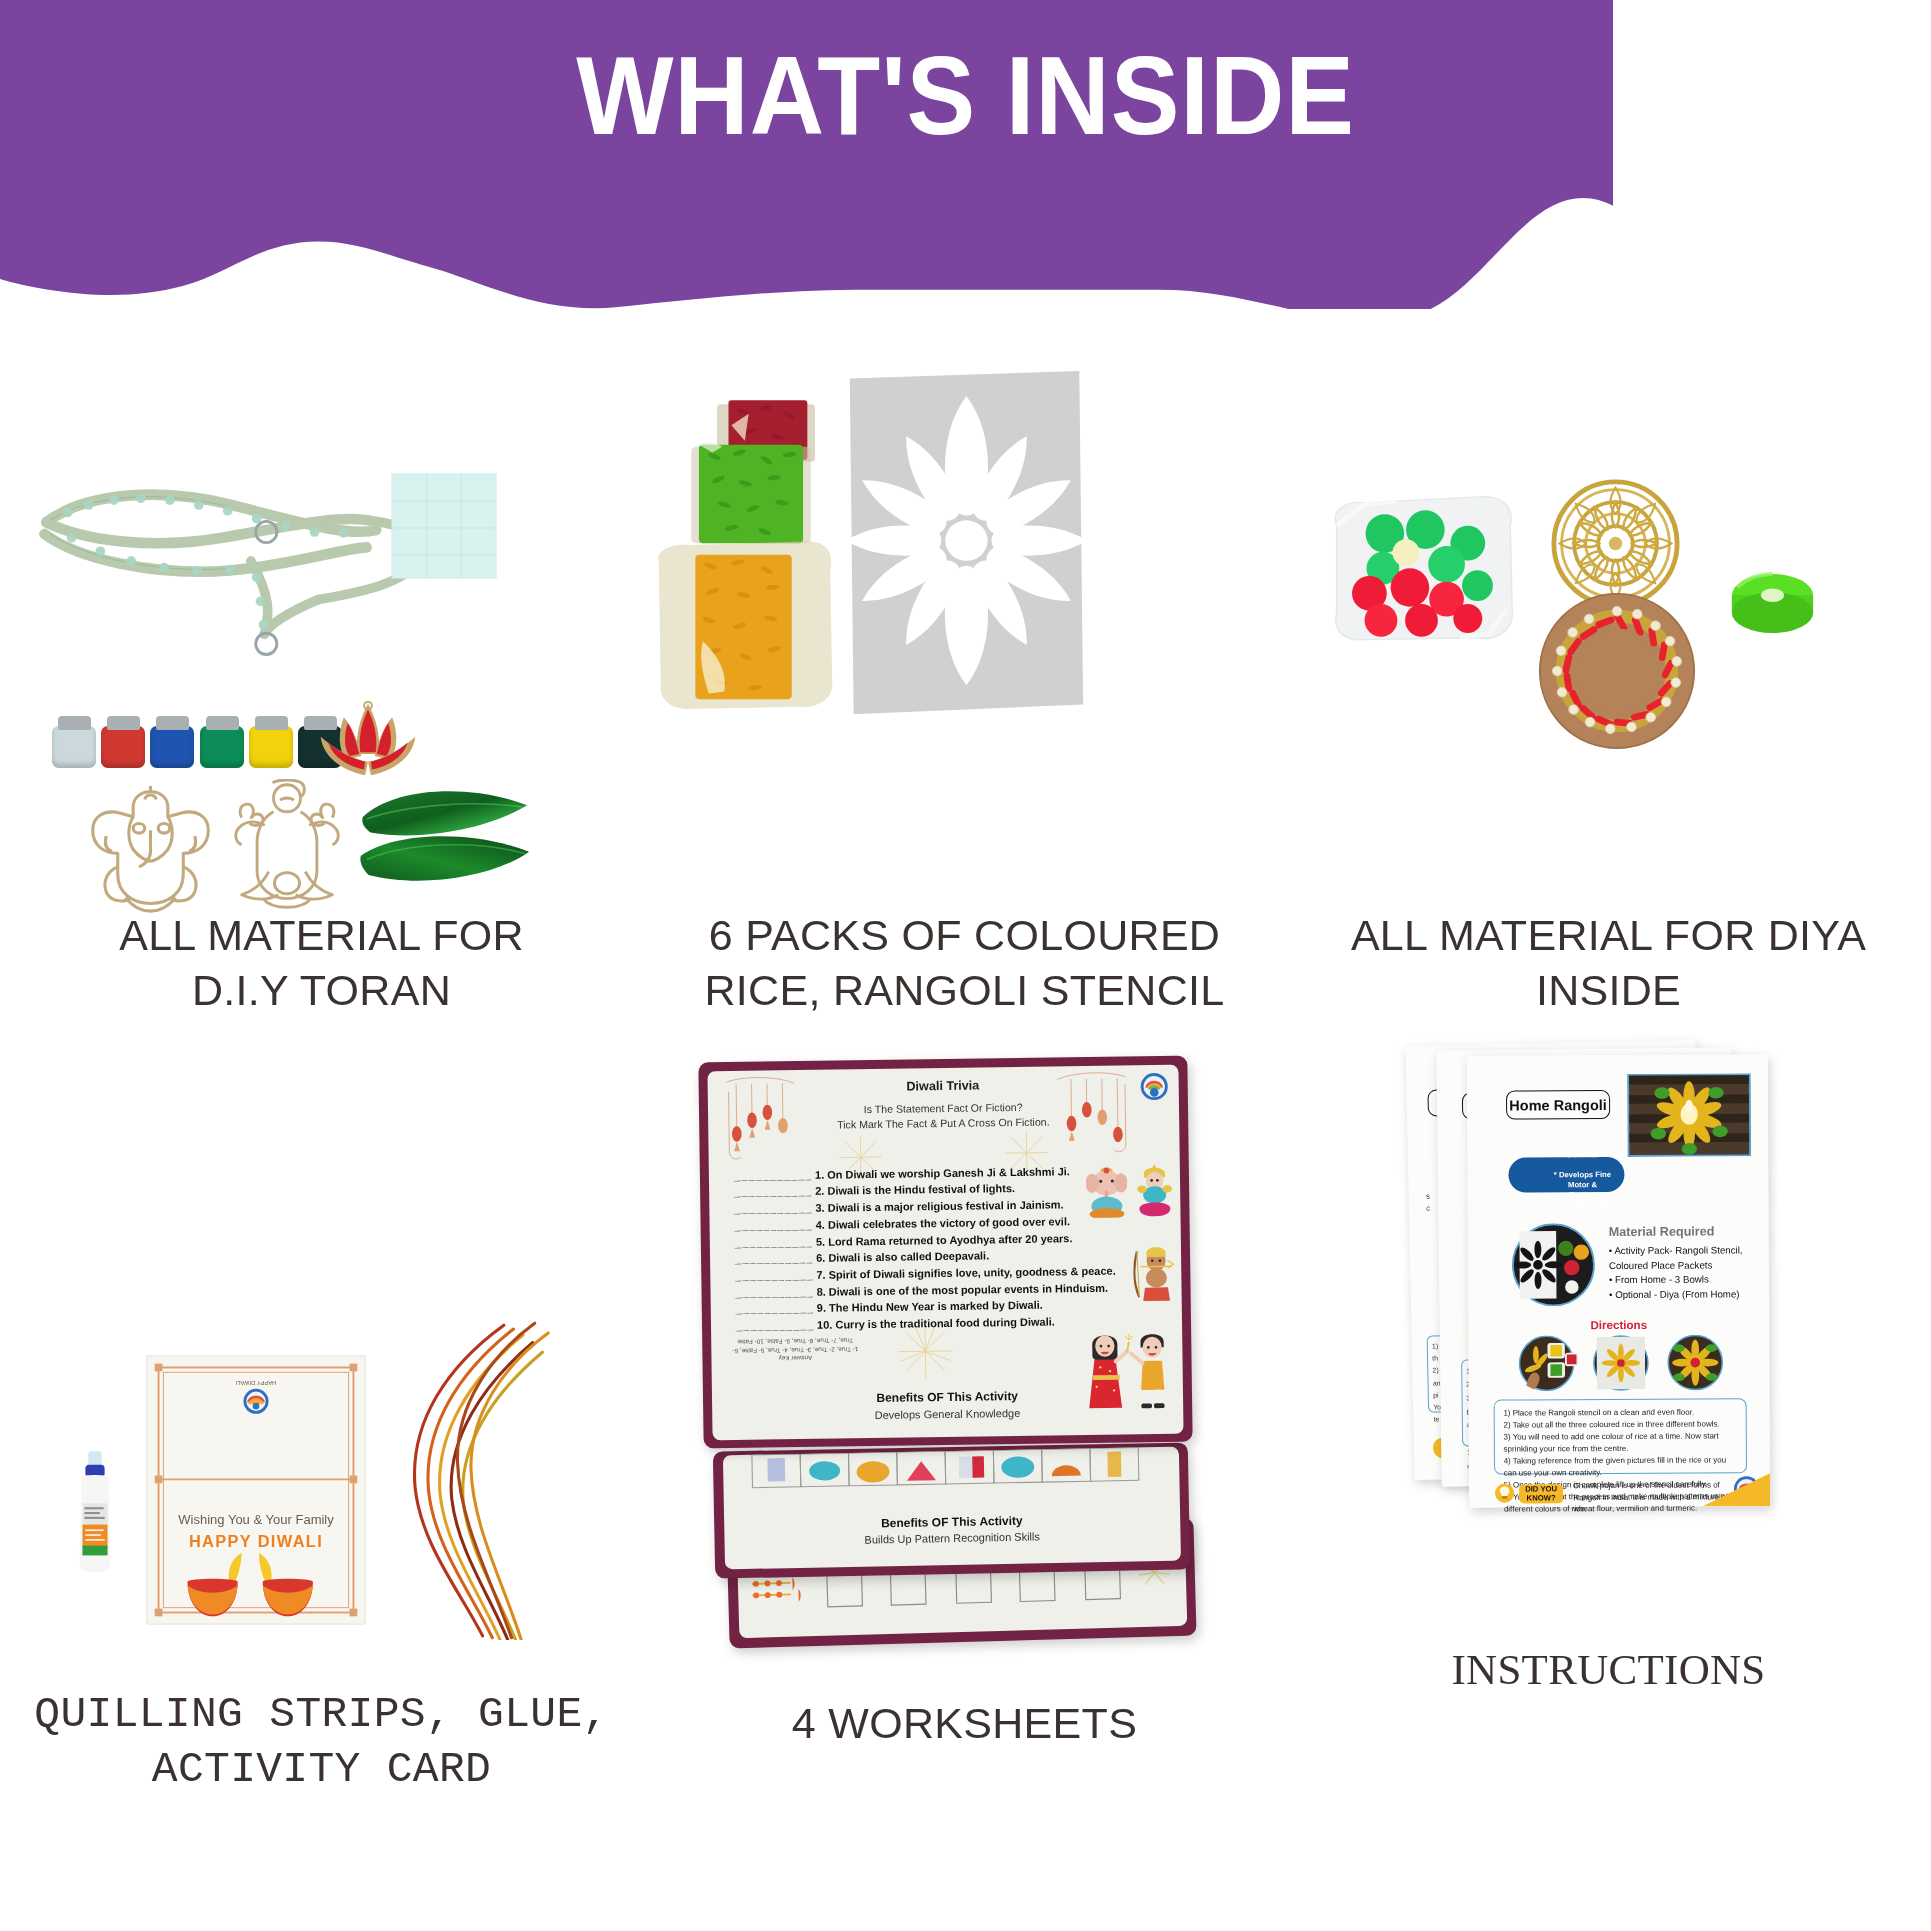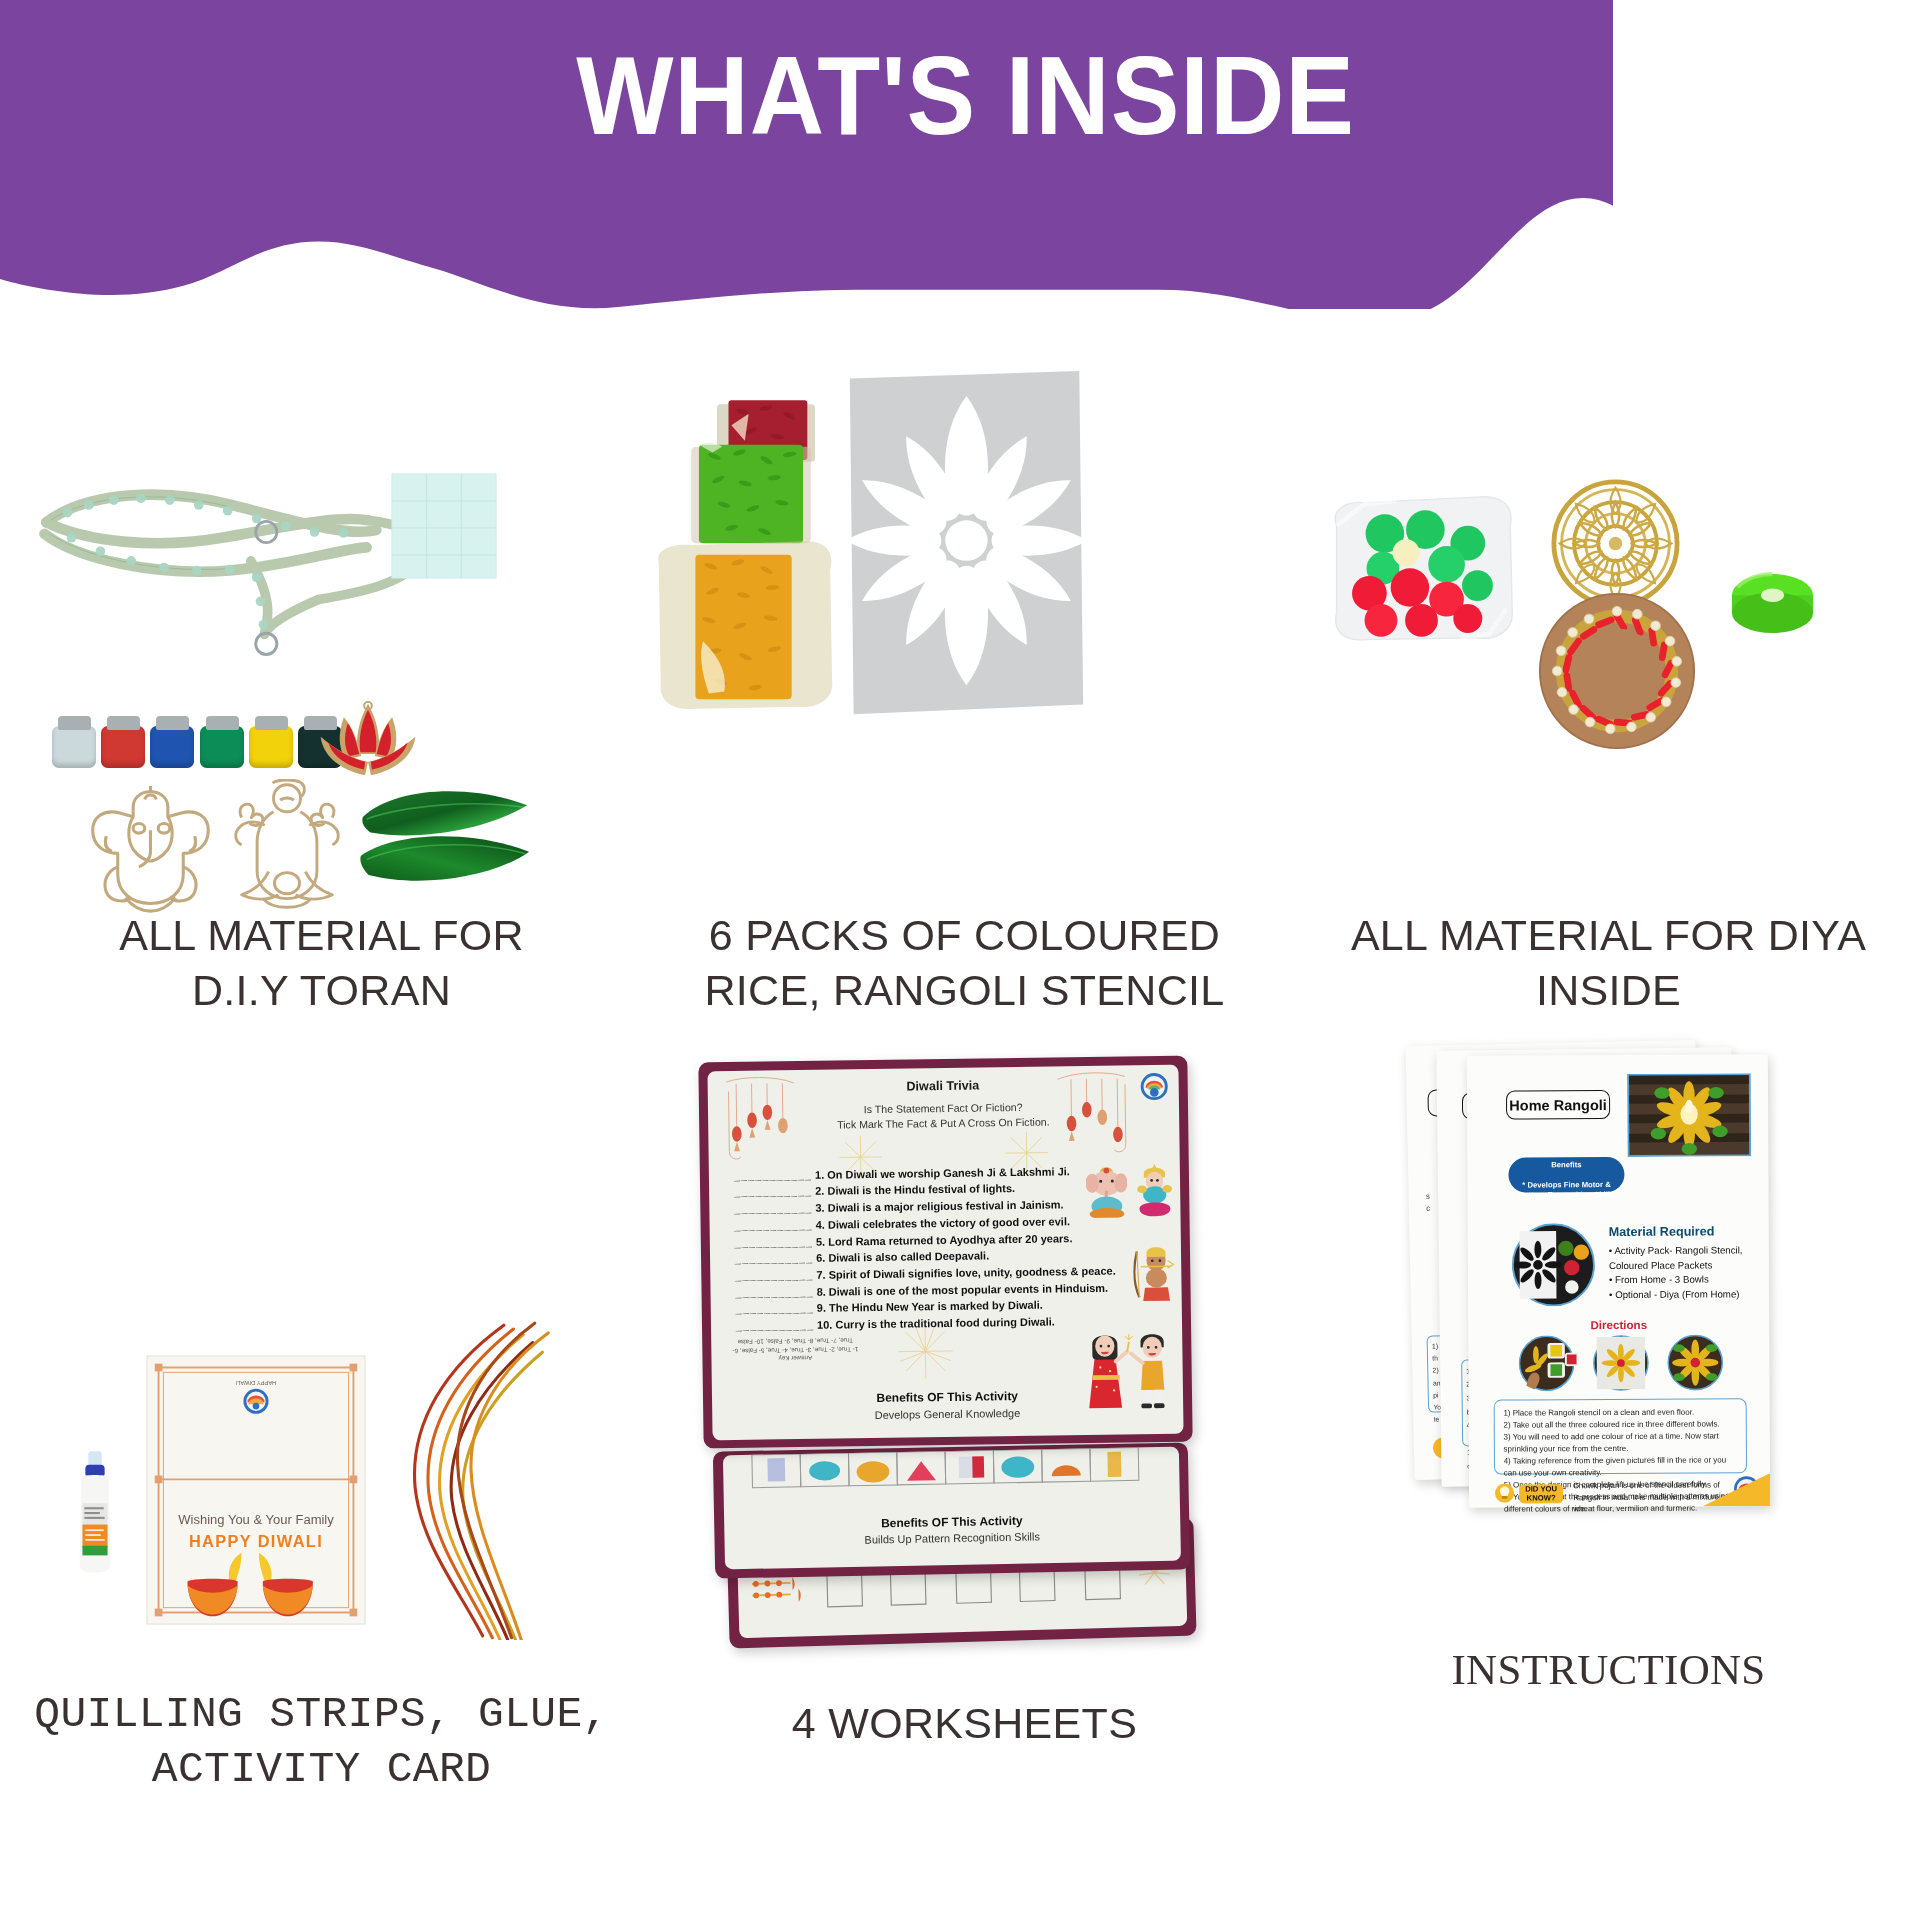--- a/index.html
+++ b/index.html
@@ -81,21 +81,21 @@
     position:absolute; border:1.9px solid #111; border-radius:8.7px;
     font-weight:bold; font-size:14.5px; color:#111;
     display:flex; align-items:center; justify-content:center;
   }
   .blue-cloud{
     position:absolute; background:#17599e; border-radius:29px;
     color:#fff; font-size:7.7px; text-align:center; line-height:1.3;
     display:flex; align-items:center; justify-content:center;
     font-weight:bold; padding:1.9px 5.8px;
   }
-  .mat-h{ position:absolute; color:#0c4a6e; font-weight:bold; font-size:12.6px; }
+  .mat-h{ position:absolute; color:#737373; font-weight:bold; font-size:12.6px; }
   .mat-b{ position:absolute; color:#111; font-size:9.7px; line-height:1.5; }
   .dir-h{ position:absolute; color:#d2213b; font-weight:bold; font-size:11.6px; }
   .dir-box{
     position:absolute; border:1.4px solid #5aa3d0; border-radius:7.7px;
     font-size:8px; color:#1c1c1c; line-height:1.5; padding:6.8px 8.7px;
   }
   .dyk{
     position:absolute; background:#f5b829; border-radius:4.8px;
     color:#111; font-weight:bold; font-size:7.7px; text-align:center;
     display:flex; align-items:center; justify-content:center; line-height:1.1;
@@ -890,21 +890,21 @@
             <ellipse cx="96" cy="60" rx="8" ry="6"></ellipse>
           <ellipse cx="36" cy="20" rx="8" ry="6"></ellipse>
             <ellipse cx="32" cy="62" rx="8" ry="6"></ellipse>
           <ellipse cx="64" cy="78" rx="8" ry="6"></ellipse>
         </g>
         <ellipse cx="64" cy="42" rx="9" ry="11" fill="#fff3c0"></ellipse>
         <ellipse cx="64" cy="34" rx="4" ry="7" fill="#fff8de"></ellipse>
       </svg>
 
       <div class="blue-cloud" style="left:41px;top:102px;width:116px;height:35px;">
-        <span style="white-space:pre-line;">
+        <span style="white-space:pre-line;margin-left:32px;">
           <b>Benefits</b><br>
           <span>* Develops Fine Motor &amp;
 Pattern Recognition Skills</span>
         </span>
       </div>
 
       <svg style="position:absolute;left:44px;top:168px;" width="83" height="83" viewBox="0 0 86 86">
         <circle cx="43" cy="43" r="42" fill="#1c1c1c" stroke="#5aa3d0" stroke-width="2"></circle>
         <rect x="8" y="8" width="38" height="70" fill="#f2f2f2"></rect>
         <g fill="#141414">

